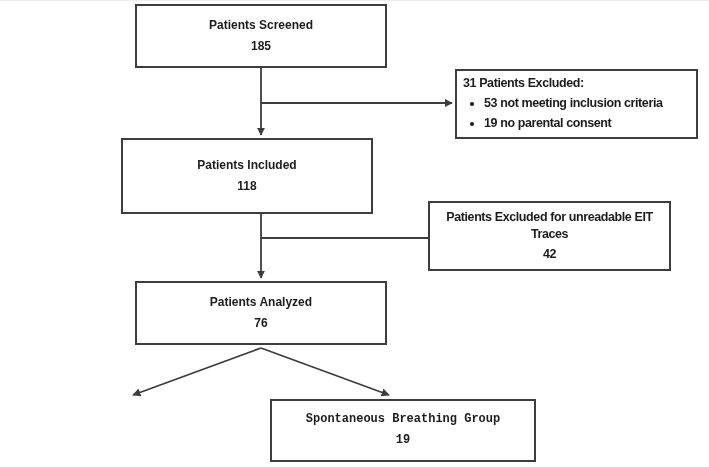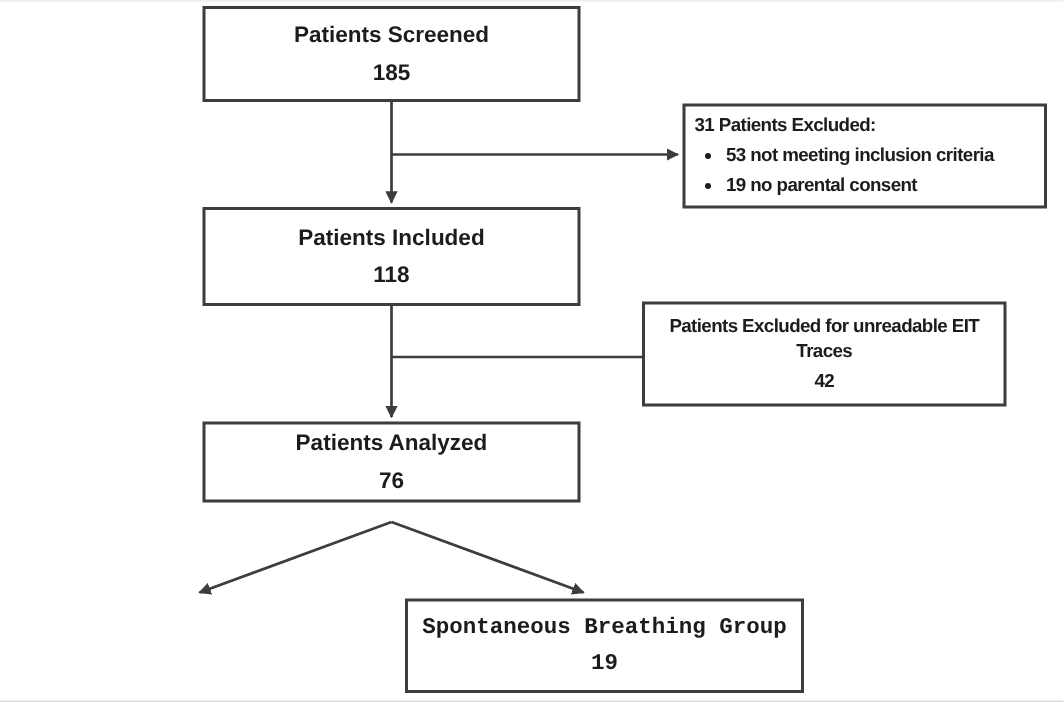--- a/index.html
+++ b/index.html
@@ -23,21 +23,21 @@
     font-weight: 700;
     z-index: 2;
   }
   .center-box {
     display: flex;
     flex-direction: column;
     align-items: center;
     justify-content: center;
     gap: 7px;
     text-align: center;
-    font-size: 15px;
+    font-size: 12px;
     line-height: 1.15;
   }
   .small-text { font-size: 12.5px; letter-spacing: -0.4px; }
   .exclusion-list-box {
     font-size: 12.5px;
     letter-spacing: -0.4px;
     line-height: 1.6;
     padding: 2px 3px 2px 6px;
   }
   .exclusion-list-box .bullets {
@@ -90,31 +90,31 @@
   </div>
 
   <div class="box exclusion-list-box" style="left:455px; top:68px; width:243px; height:70px;">
     <div>31 Patients Excluded:</div>
     <ul class="bullets">
       <li>53 not meeting inclusion criteria</li>
       <li>19 no parental consent</li>
     </ul>
   </div>
 
-  <div class="box center-box" style="left:135px; top:137px; width:252px; height:66px;">
+  <div class="box center-box" style="left:121px; top:137px; width:252px; height:76px;">
     <div>Patients Included</div>
     <div>118</div>
   </div>
 
   <div class="box exclusion-center-box small-text" style="left:428px; top:200px; width:243px; height:70px;">
     <div>Patients Excluded for unreadable EIT Traces</div>
     <div>42</div>
   </div>
 
-  <div class="box center-box" style="left:135px; top:280px; width:252px; height:54px;">
+  <div class="box center-box" style="left:135px; top:280px; width:252px; height:64px;">
     <div>Patients Analyzed</div>
     <div>76</div>
   </div>
 
 
   <div class="box center-box" style="left:270px; top:398px; width:266px; height:63px;font-family:Liberation Mono, monospace;">
     <div>Spontaneous Breathing Group</div>
     <div>19</div>
   </div>
 

